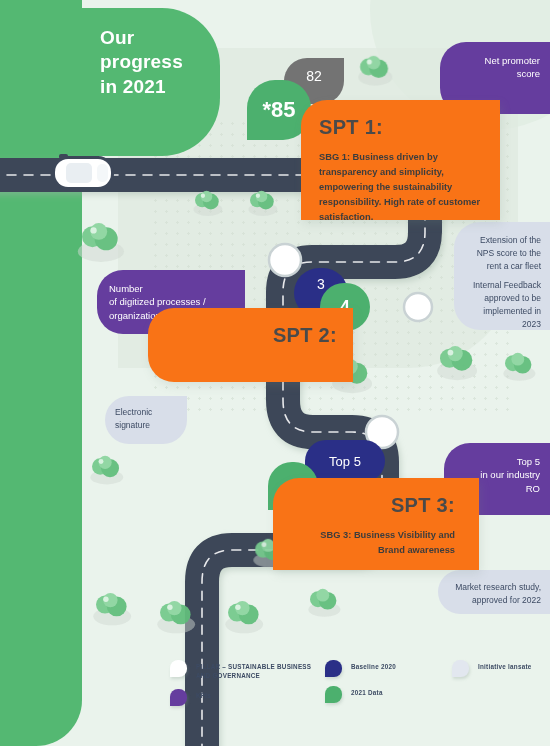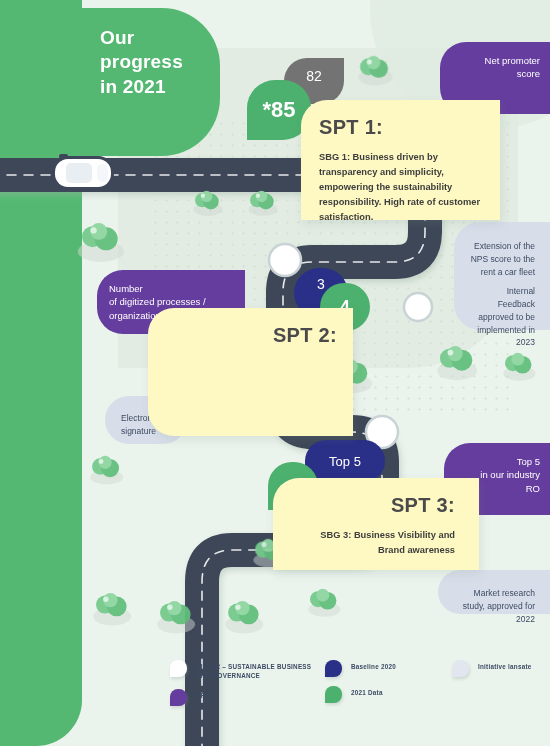--- a/index.html
+++ b/index.html
@@ -79,33 +79,33 @@
   .init{
     position:absolute;background:#d8dee9;color:#3c4a63;font-size:8.5px;
     line-height:1.5;box-sizing:border-box;z-index:3;
   }
   #init-nps{right:0;top:222px;width:96px;height:108px;
     border-radius:26px 0 0 26px;padding:12px 9px 0 9px;text-align:right;}
   #init-sign{left:105px;top:396px;width:82px;height:48px;
     border-radius:26px 0 26px 26px;padding:10px 8px 0 10px;text-align:left;}
   #init-market{right:0;top:570px;width:112px;height:44px;
     border-radius:26px 0 0 26px;padding:11px 9px 0 9px;text-align:right;}
-  .init p{margin:6px;}
+  .init p{margin:0;}
   .init p + p{margin-top:7px;}
 
   
   .spt{
-    position:absolute;background:#fef9c3;box-sizing:border-box;z-index:7;
+    position:absolute;background:#f97316;box-sizing:border-box;z-index:7;
     box-shadow:2px 4px 10px rgba(120,140,130,.16);
   }
   .spt h2{margin:0;font-size:20px;font-weight:bold;color:#4a4a4a;letter-spacing:.3px;}
   .spt p{margin:11px 0 0 0;font-size:9.3px;line-height:1.62;color:#3d3d3d;font-weight:bold;}
   #spt1{left:301px;top:100px;width:199px;height:120px;
     border-radius:26px 0 0 0;padding:16px 16px 0 18px;text-align:left;}
-  #spt2{left:148px;top:308px;width:205px;height:128px;
+  #spt2{left:148px;top:308px;width:205px;height:74px;
     border-radius:26px 0 0 26px;padding:16px 16px 0 16px;text-align:right;}
   #spt3{left:273px;top:478px;width:206px;height:92px;
     border-radius:26px 0 0 0;padding:16px 24px 0 18px;text-align:right;}
   
   #legend{position:absolute;left:170px;top:660px;width:372px;z-index:9;}
   .lg-col{position:absolute;}
   .lg-item{position:relative;display:flex;align-items:flex-start;margin-bottom:9px;}
   .lg-swatch{
     width:17px;height:17px;flex:0 0 17px;margin-right:9px;
     border-radius:8px 8px 8px 0;

